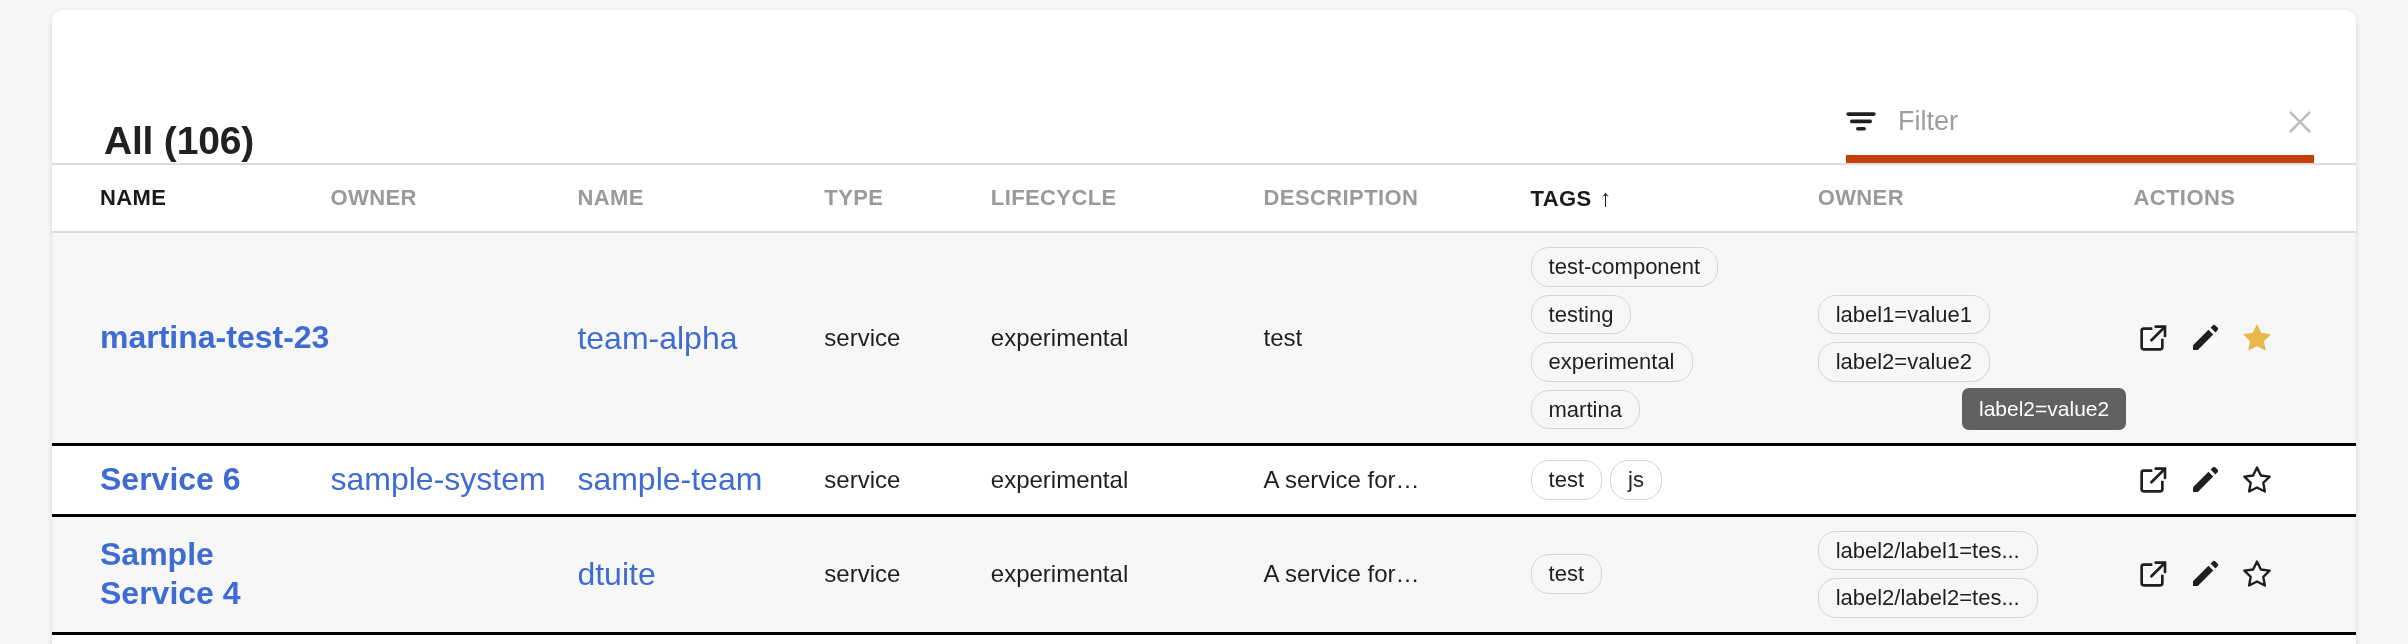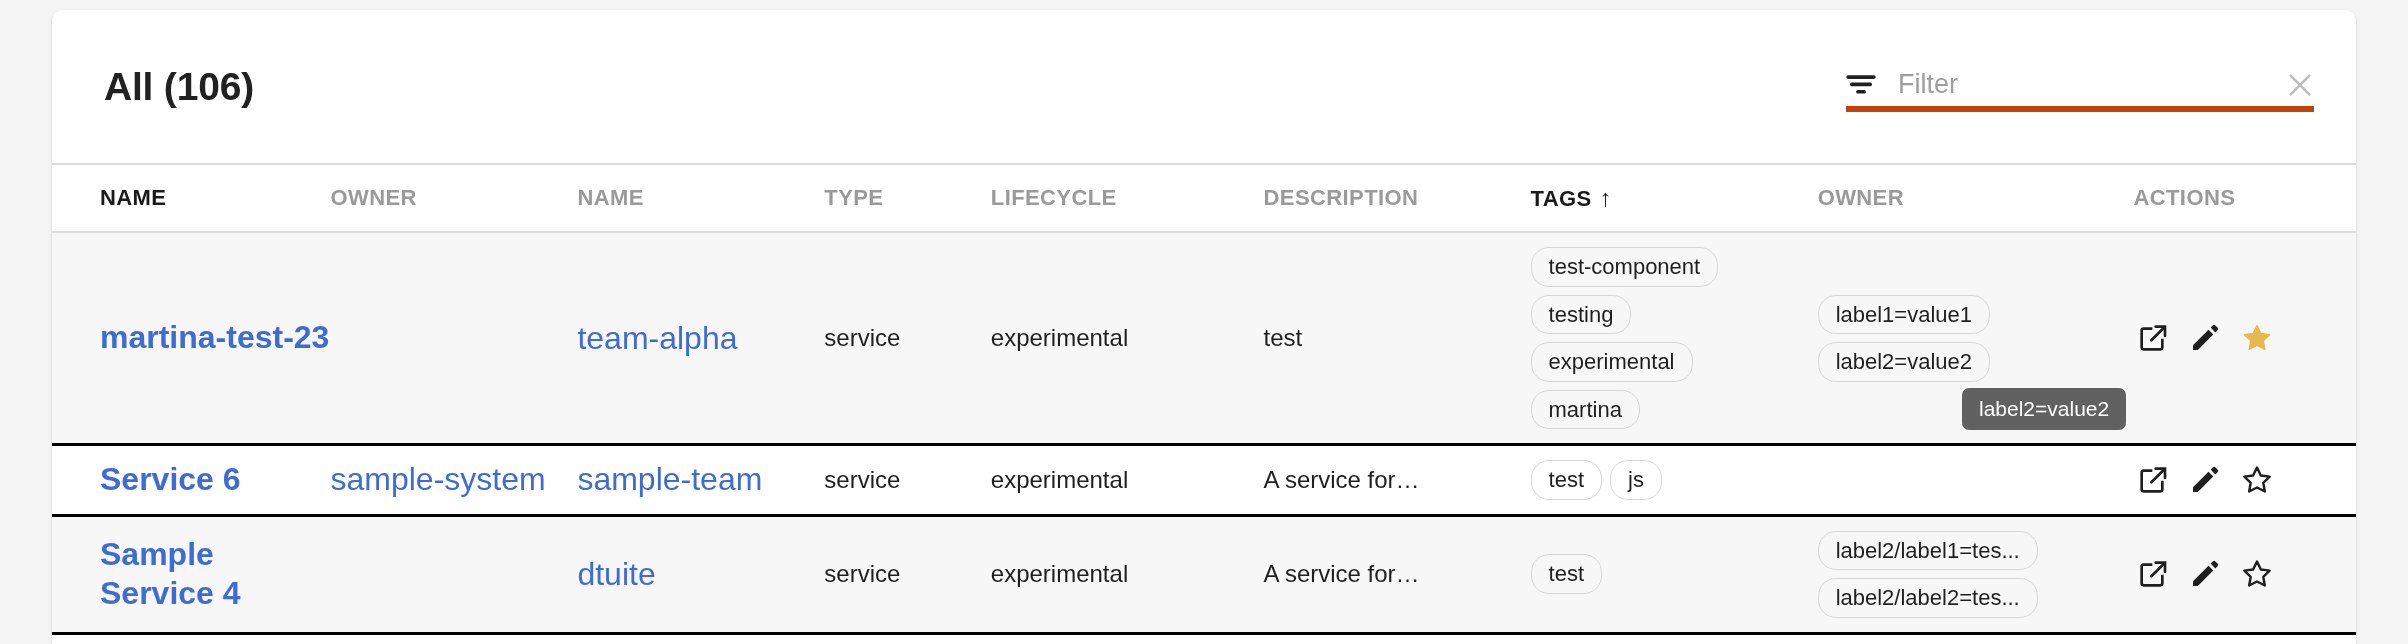--- a/index.html
+++ b/index.html
@@ -17,36 +17,36 @@
     box-shadow: 0 2px 5px rgba(0,0,0,0.10), 0 1px 2px rgba(0,0,0,0.07);
     overflow: hidden;
     height: 634px;
     position: relative;
   }
 
   
   .toolbar {
     height: 153px;
     display: flex;
-    align-items: center;
+    align-items: flex-end;
     justify-content: space-between;
     padding: 0 42px 0 52px;
   }
   .title {
     font-size: 39px;
     font-weight: bold;
     color: #212121;
     letter-spacing: -0.2px;
   }
   .filter-wrap {
     display: flex;
     align-items: center;
     width: 468px;
-    border-bottom: 6px solid #c2410c;
-    padding-bottom: 6px;
+    border-bottom: 8px solid #c2410c;
+    padding-bottom: 18px;
     margin-top: 8px;
   }
   .filter-icon { width: 30px; height: 22px; margin-right: 22px; flex: 0 0 auto; }
   .filter-input {
     flex: 1 1 auto;
     border: none;
     outline: none;
     font-size: 27px;
     font-family: "Liberation Sans", sans-serif;
     color: #212121;

